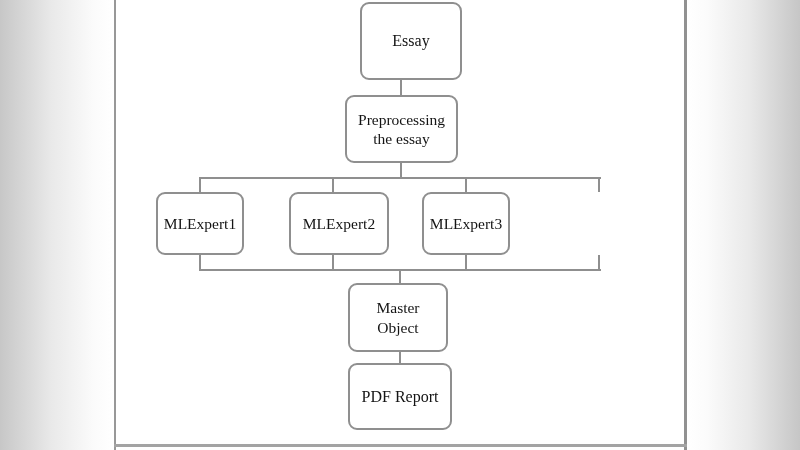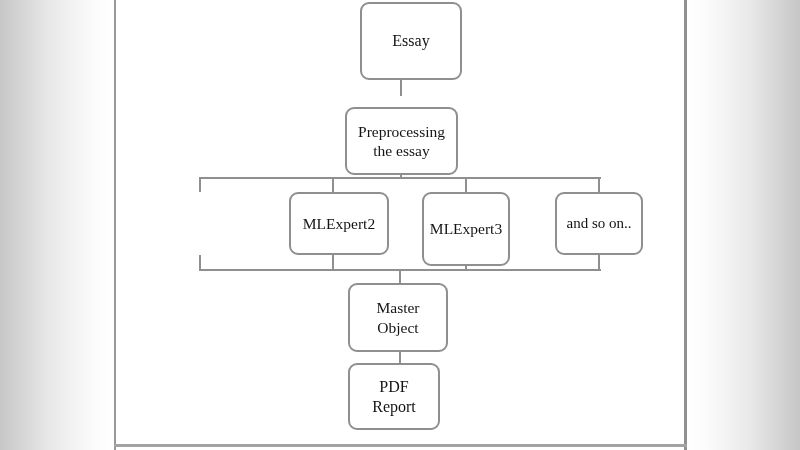--- a/index.html
+++ b/index.html
@@ -29,27 +29,27 @@
     position: absolute; box-sizing: border-box;
     background: #ffffff;
     border: 2px solid #8f8f8f;
     border-radius: 9px;
     display: flex; align-items: center; justify-content: center;
     text-align: center;
     font-size: 15.5px; line-height: 1.25; color: #141414;
     padding: 3px 8px;
   }
   #node-essay         { left: 360px; top:   2px; width: 102px; height: 78px; font-size: 16px; }
-  #node-preprocessing { left: 345px; top:  95px; width: 113px; height: 68px; margin-top: 12px; }
+  #node-preprocessing { left: 345px; top:  95px; width: 113px; height: 68px; }
   #node-mlexpert1     { left: 156px; top: 192px; width:  88px; height: 63px; }
   #node-mlexpert2     { left: 289px; top: 192px; width:  100px; height: 63px; }
-  #node-mlexpert3     { left: 422px; top: 192px; width:  88px; height: 74px; }
+  #node-mlexpert3     { left: 422px; top: 192px; width:  88px; height: 63px; }
   #node-and-so-on     { left: 555px; top: 192px; width:  88px; height: 63px; font-size: 15px; }
   #node-master        { left: 348px; top: 283px; width: 100px; height: 69px; }
-  #node-pdf           { left: 348px; top: 363px; width: 92px; height: 67px; font-size: 16px; }
+  #node-pdf           { left: 348px; top: 363px; width: 104px; height: 67px; font-size: 16px; }
 
   
   .conn { position: absolute; background: #8f8f8f; }
   #c-essay-prep  { left: 400px; top:  63px; width: 2px; height: 33px; }
   #c-prep-down   { left: 400px; top: 162px; width: 2px; height: 17px; }
   #c-h-top       { left: 199px; top: 177px; width: 402px; height: 2px; }
   #c-d1          { left: 199px; top: 179px; width: 2px; height: 13px; }
   #c-d2          { left: 332px; top: 179px; width: 2px; height: 13px; }
   #c-d3          { left: 465px; top: 179px; width: 2px; height: 13px; }
   #c-d4          { left: 598px; top: 179px; width: 2px; height: 13px; }
@@ -83,19 +83,19 @@
   <div class="conn" id="c-u1"></div>
   <div class="conn" id="c-u2"></div>
   <div class="conn" id="c-u3"></div>
   <div class="conn" id="c-u4"></div>
   <div class="conn" id="c-h-bottom"></div>
   <div class="conn" id="c-master-down"></div>
   <div class="conn" id="c-master-pdf"></div>
 
   <div class="node" id="node-essay">Essay</div>
   <div class="node" id="node-preprocessing">Preprocessing the essay</div>
+  <div class="node" id="node-mlexpert1">MLExpert1</div>
   <div class="node" id="node-mlexpert2">MLExpert2</div>
   <div class="node" id="node-mlexpert3">MLExpert3</div>
-  <div class="node" id="node-and-so-on">and so on..</div>
   <div class="node" id="node-master">Master Object</div>
   <div class="node" id="node-pdf">PDF Report</div>
 
 </div>
 
 </body></html>

